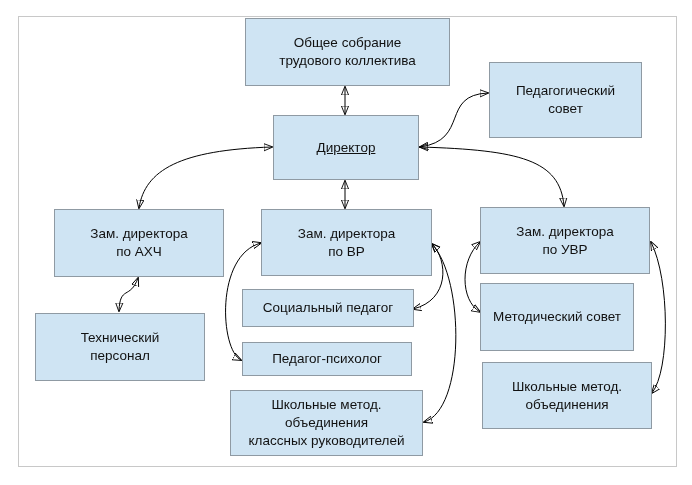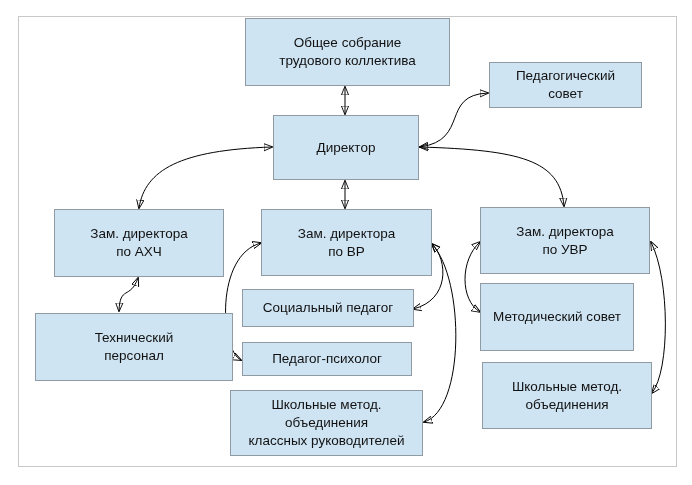--- a/index.html
+++ b/index.html
@@ -33,30 +33,30 @@
   <path d="M138,278 C130,300 120,285 119,311" marker-start="url(#ah)" marker-end="url(#ah)"></path>
   <path d="M432,244 C448,260 450,300 413,309" marker-start="url(#ah)" marker-end="url(#ah)"></path>
   <path d="M432,244 C465,280 465,410 424,422" marker-start="url(#ah)" marker-end="url(#ah)"></path>
   <path d="M261,243 C215,255 220,350 241,360" marker-start="url(#ah)" marker-end="url(#ah)"></path>
   <path d="M480,242 C460,260 460,300 480,312" marker-start="url(#ah)" marker-end="url(#ah)"></path>
   <path d="M651,242 C670,280 670,370 652,393" marker-start="url(#ah)" marker-end="url(#ah)"></path>
 </svg>
 
 <div class="node" style="left:245px;top:18px;width:205px;height:68px;">Общее собрание
 трудового коллектива</div>
-<div class="node" style="left:489px;top:62px;width:153px;height:46px;">Педагогический
+<div class="node" style="left:489px;top:62px;width:153px;height:76px;">Педагогический
 совет</div>
-<div class="node" style="left:273px;top:115px;width:146px;height:65px;">Директор</div>
+<div class="node" style="left:273px;top:115px;width:146px;height:65px;text-decoration:underline;">Директор</div>
 <div class="node" style="left:54px;top:209px;width:170px;height:68px;">Зам. директора
 по АХЧ</div>
 <div class="node" style="left:261px;top:209px;width:171px;height:67px;">Зам. директора
 по ВР</div>
 <div class="node" style="left:480px;top:207px;width:170px;height:67px;">Зам. директора
 по УВР</div>
-<div class="node" style="left:35px;top:313px;width:198px;height:68px;text-align:center;">Технический
+<div class="node" style="left:35px;top:313px;width:170px;height:68px;text-align:center;">Технический
 персонал</div>
 <div class="node" style="left:242px;top:289px;width:172px;height:38px;">Социальный педагог</div>
 <div class="node" style="left:242px;top:342px;width:170px;height:22px;">Педагог-психолог</div>
 <div class="node" style="left:230px;top:390px;width:193px;height:66px;">Школьные метод.
 объединения
 классных руководителей</div>
 <div class="node" style="left:480px;top:283px;width:154px;height:68px;">Методический совет</div>
 <div class="node" style="left:482px;top:362px;width:170px;height:67px;">Школьные метод.
 объединения</div>
 

